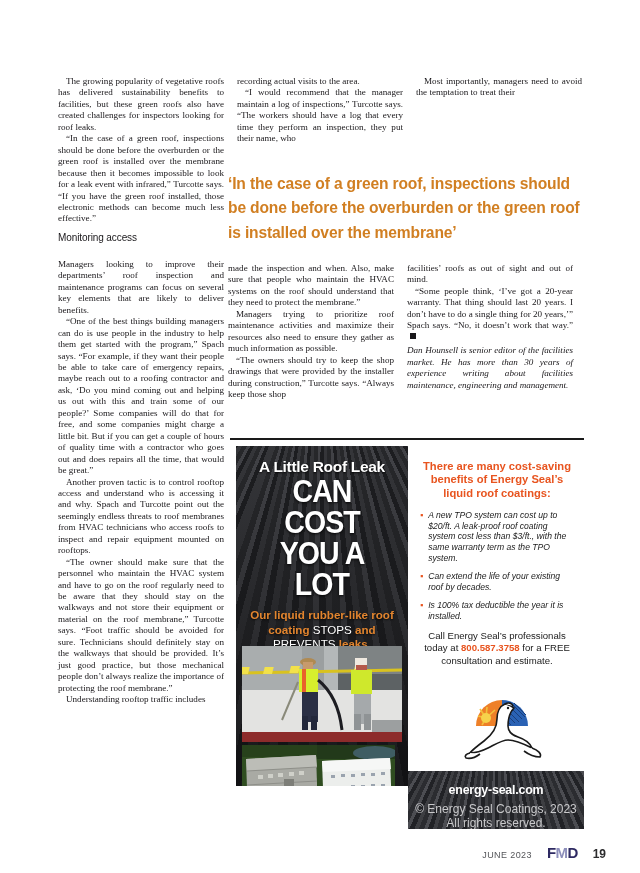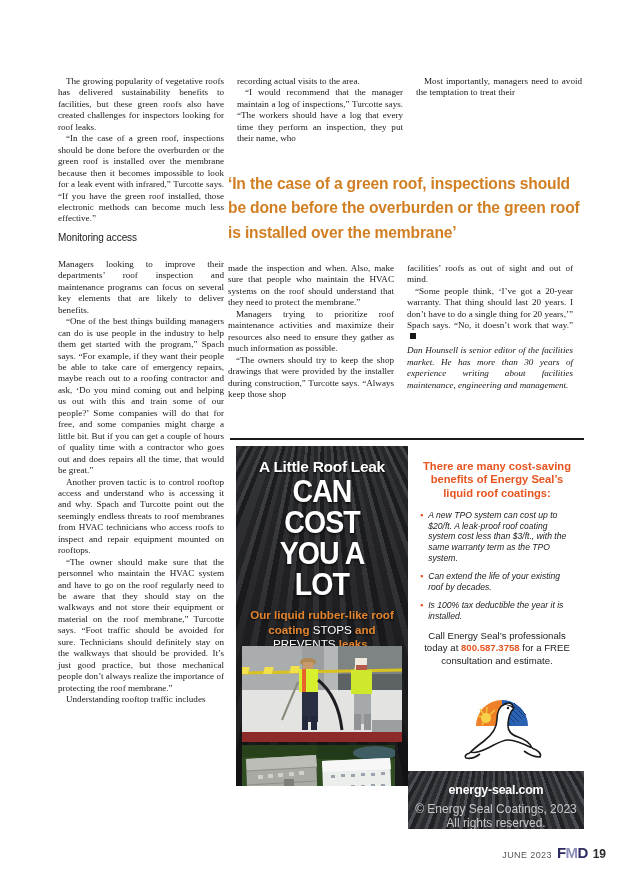--- a/index.html
+++ b/index.html
@@ -268,21 +268,21 @@
     margin-top: 5px;
     font-family: "Liberation Sans", sans-serif;
     font-size: 12px;
     color: #c9c9cb;
   }
 
   
   .footer {
     position: absolute;
     right: 34px; bottom: 12px;
-    display: flex; align-items: baseline; gap: 5px;
+    display: flex; align-items: baseline; gap: 15px;
   }
   .footer .date {
     font-family: "Liberation Sans", sans-serif;
     font-size: 9px;
     color: #55565a;
     letter-spacing: .4px;
   }
   .footer .fmd {
     font-family: "Liberation Sans", sans-serif;
     font-weight: 700;

